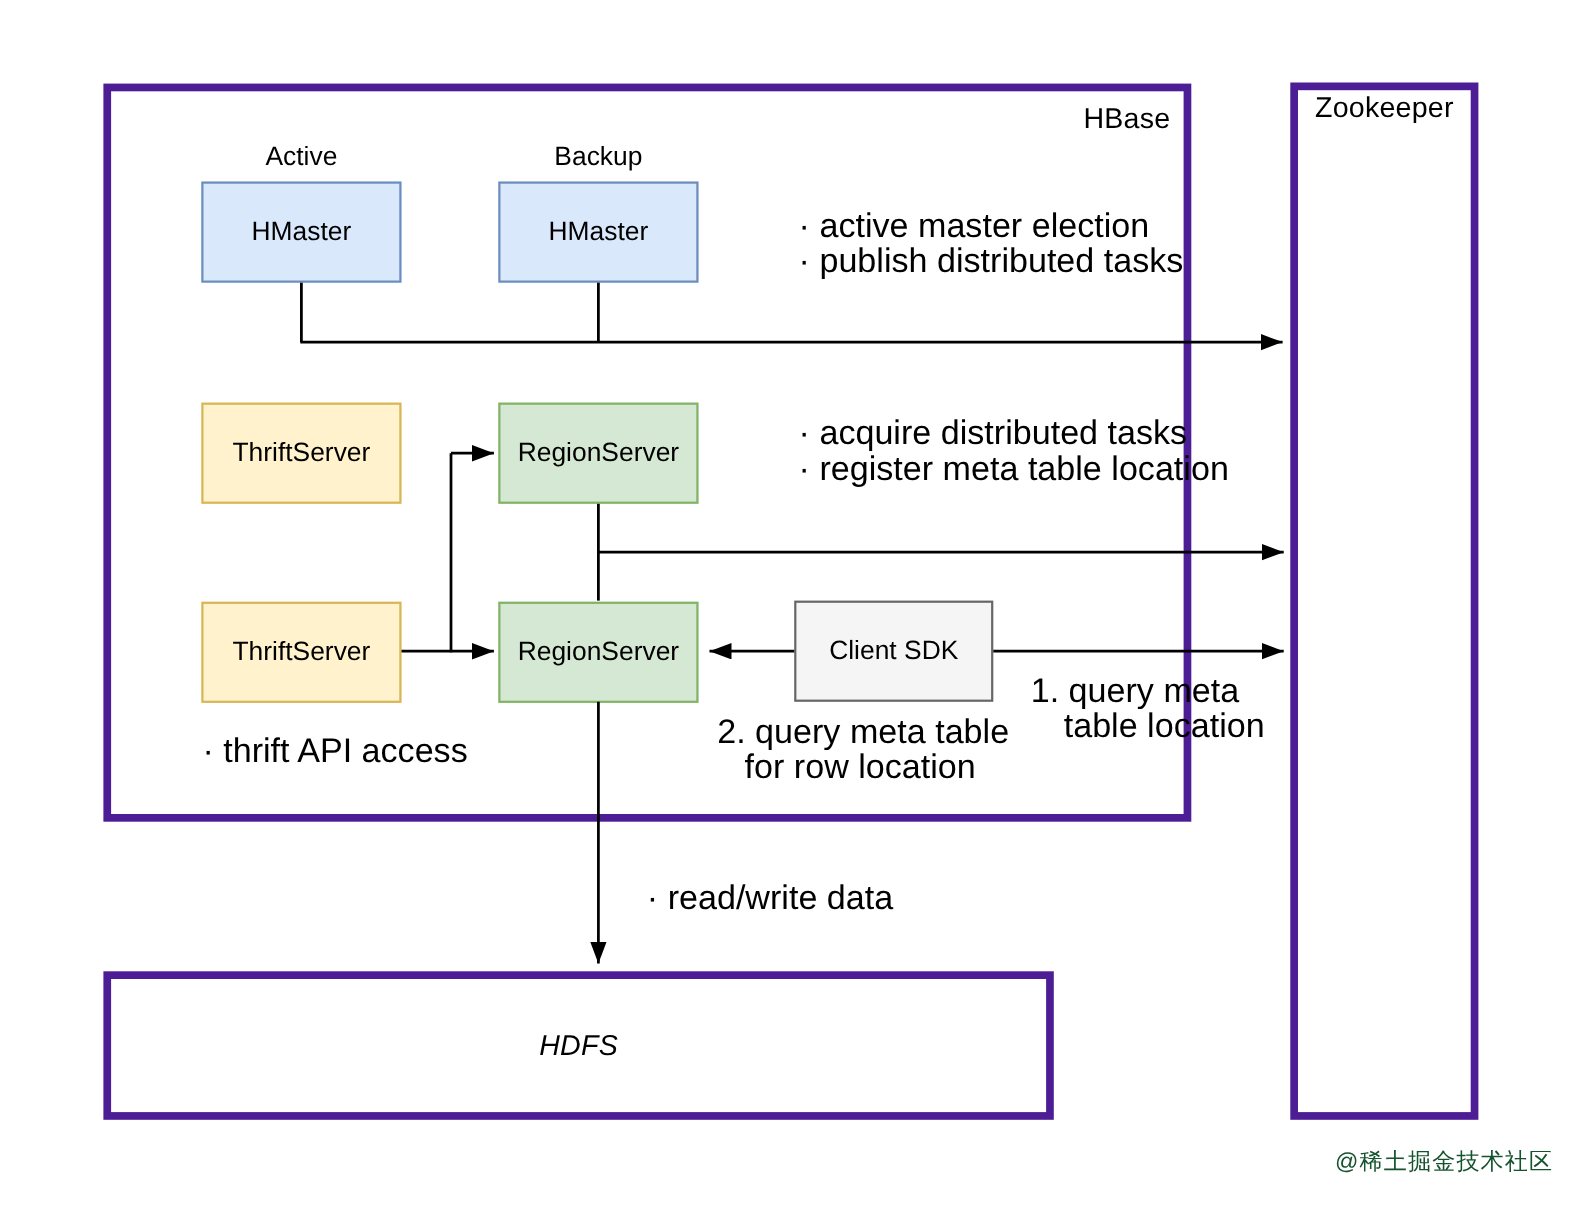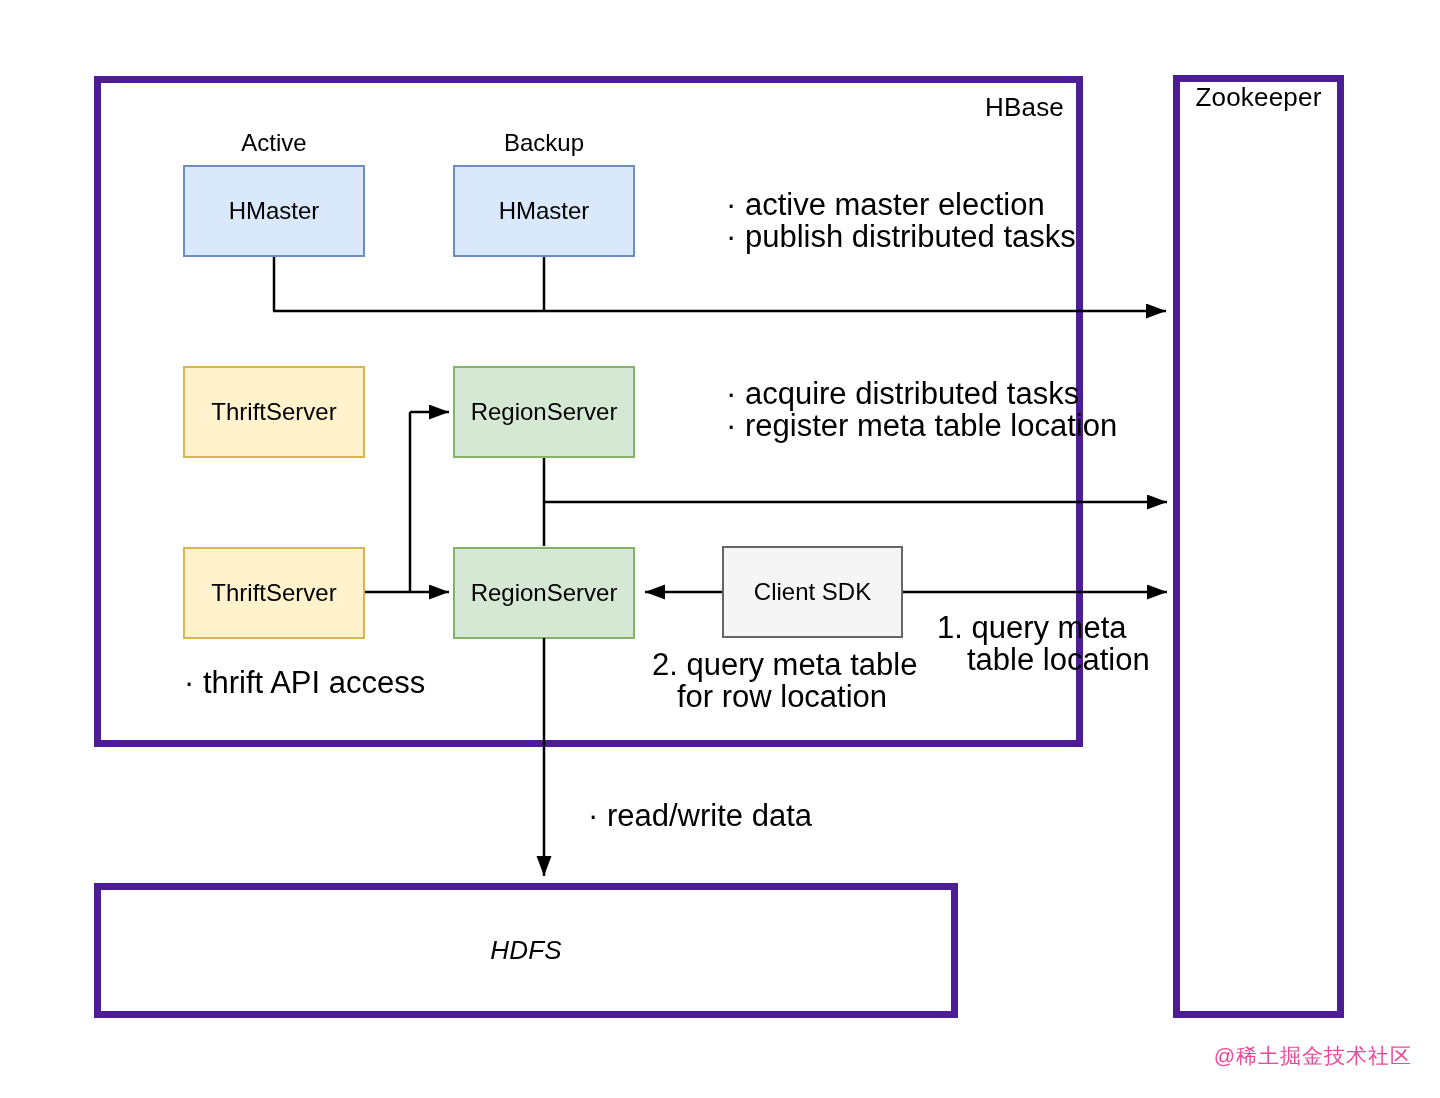--- a/index.html
+++ b/index.html
@@ -38,21 +38,21 @@
   .note-region-tasks{left:726px;top:378px;}
   .note-query1{left:937px;top:612px;}
   .note-query1 .l2{padding-left:30px;}
   .note-query2{left:652px;top:649px;width:260px;text-align:center;}
   .note-thrift{left:184px;top:667px;}
   .note-readwrite{left:568px;top:800px;margin-left:20px;}
   
   .wires{position:absolute;left:0;top:0;width:1440px;height:1098px;pointer-events:none;}
   .wires line{stroke:#000;stroke-width:2.5px;}
   
-  .watermark{position:absolute;top:1042px;right:28px;font-size:21px;color:#ec4899;letter-spacing:1px;}
+  .watermark{position:absolute;top:1042px;right:28px;font-size:21px;color:#14532d;letter-spacing:1px;}
 </style>
 </head>
 <body>
 
 <div class="canvas">
 
   <div class="container-box hbase-box">
     <div class="container-label hbase-label">HBase</div>
   </div>
 

